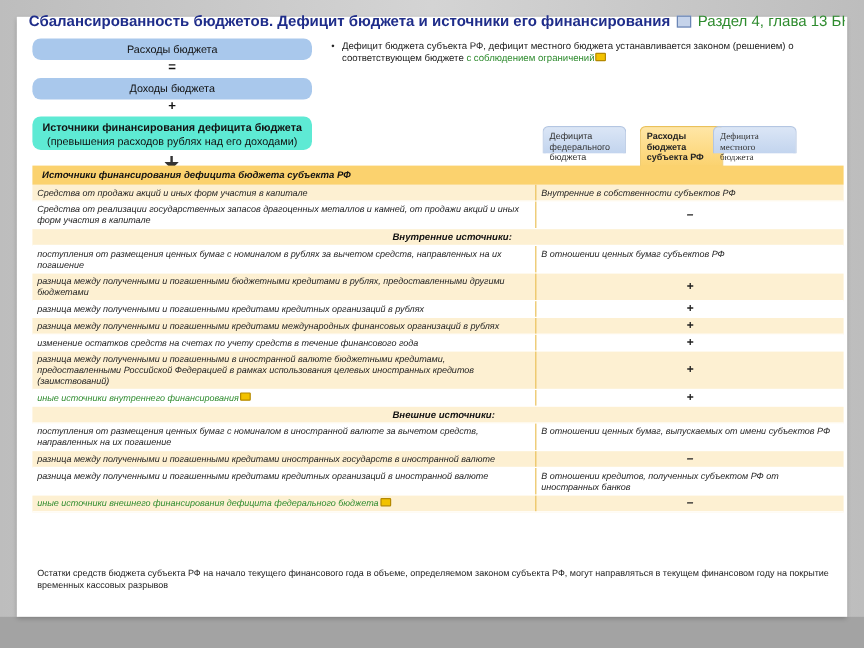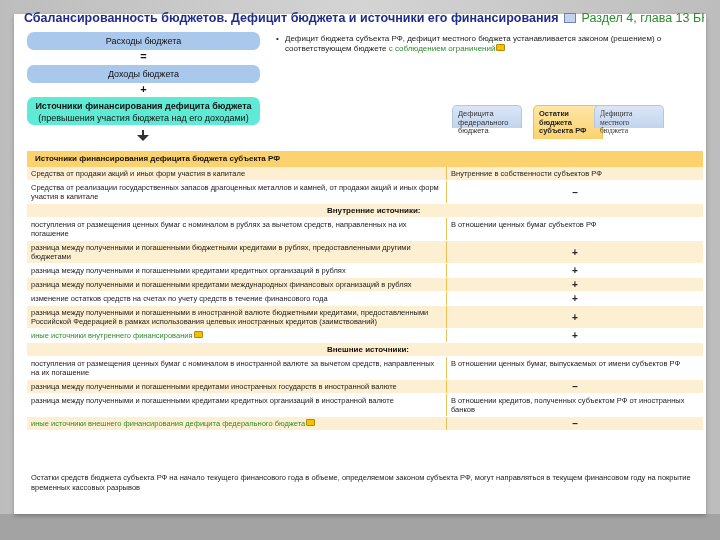--- a/index.html
+++ b/index.html
@@ -61,21 +61,21 @@
     padding: 4px 5px; box-sizing: border-box; color: #333;
     background: linear-gradient(#dbe6f6, #c2d4ee);
     border: 1px solid #b4c6e2; border-bottom: none;
   }
   .tab.active {
     background: linear-gradient(#ffe6a6, #fbd26e);
     border-color: #eac15a; color: #222; font-weight: bold; height: 34px;
   }
   
   .table {
-    position: absolute; left: 13px; top: 137px; width: 676px;
+    position: absolute; left: 13px; top: 124px; width: 676px; font-style: italic;
   }
   .thead {
     background: #fbd26e; height: 16px; line-height: 16px; font-size: 8px;
     font-weight: bold; padding-left: 8px; color: #111;
   }
   .row { display: flex; border-bottom: 1px solid #fff; font-size: 7.5px; color: #222; }
   .row.cream { background: #fdf0d2; }
   .row.white { background: #ffffff; }
   .row .c1 { width: 419px; padding: 2px 4px 2px 4px; line-height: 9px; box-sizing: border-box; }
   .row .c2 {
@@ -105,36 +105,36 @@
     <span class="doc-icon"></span>
     <span class="ref">Раздел 4, глава 13 БК РФ</span>
   </div>
 
   <div class="pill blue" style="top:18px;">Расходы бюджета</div>
   <div class="op" style="top:36px;">=</div>
   <div class="pill blue" style="top:51px;">Доходы бюджета</div>
   <div class="op" style="top:69px;">+</div>
   <div class="pill orange" style="top:83px;">
     <b>Источники финансирования дефицита бюджета</b><br>
-    <span>(превышения участия бюджета над его доходами)</span>
+    <span>(превышения расходов рублях над его доходами)</span>
   </div>
   <svg class="arrow-down" viewBox="0 0 12 12">
     <rect x="5" y="0" width="2" height="5" fill="#333"></rect>
     <polygon points="0,5 12,5 6,11" fill="#333"></polygon>
   </svg>
 
   <div class="note">
     <span class="bullet">•</span>
     <span class="txt">
       <span>Дефицит бюджета субъекта РФ, дефицит местного бюджета устанавливается законом (решением) о соответствующем бюджете </span><span class="green">с соблюдением ограничений</span><span class="comment-icon"></span>
     </span>
   </div>
 
   <div class="tab" style="left:438px;">Дефицита федерального бюджета</div>
-  <div class="tab active" style="left:519px;">Остатки бюджета субъекта РФ</div>
+  <div class="tab active" style="left:519px;">Расходы бюджета субъекта РФ</div>
   <div class="tab" style="left:580px;font-family:Liberation Serif, serif;">Дефицита местного бюджета</div>
 
   <div class="table">
     <div class="thead">Источники финансирования дефицита бюджета субъекта РФ</div>
 
     <div id="rows-top">
         <div class="row cream">
           <div class="c1"><span>Средства от продажи акций и иных форм участия в капитале</span></div>
           <div class="c2"><span>Внутренние в собственности субъектов РФ</span></div>
         </div>

